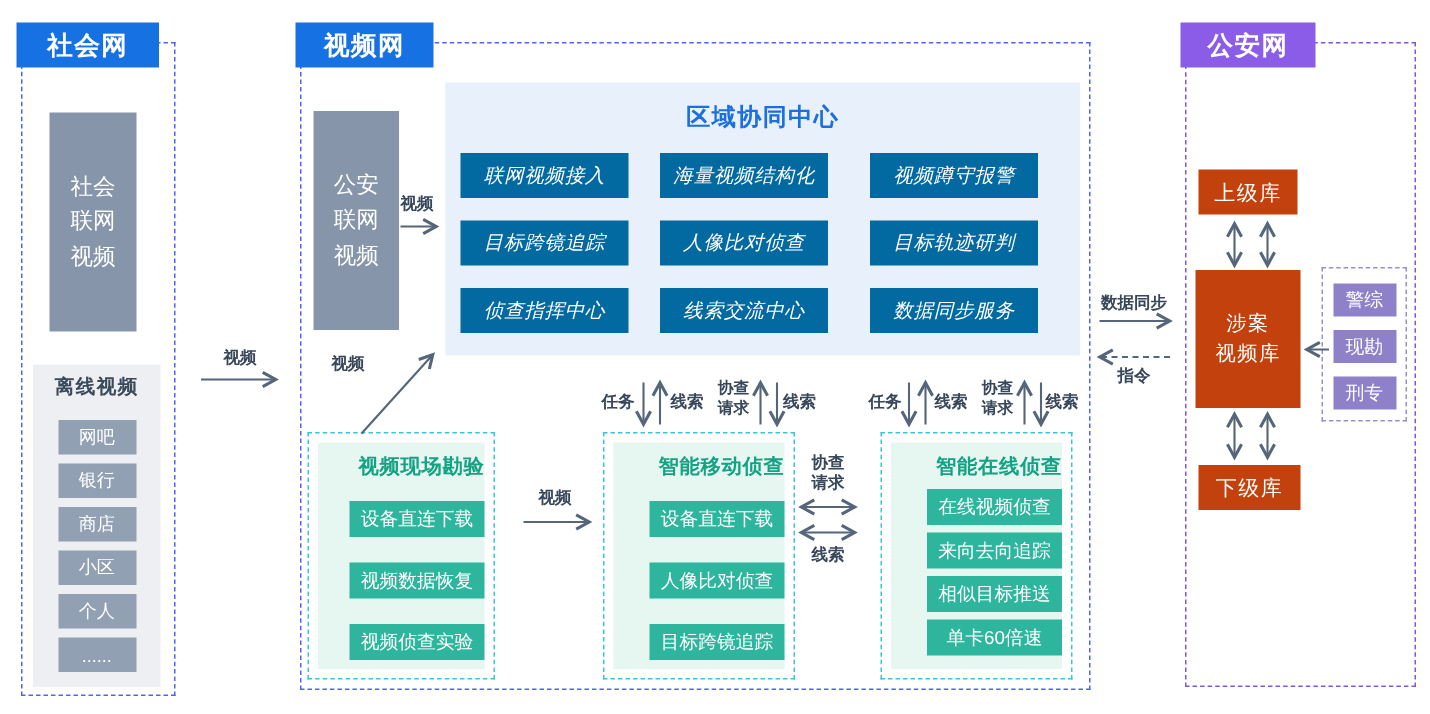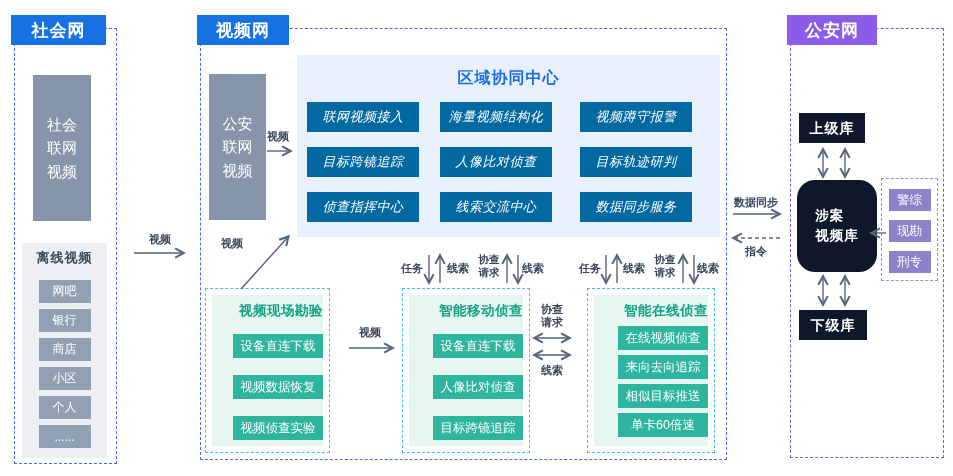--- a/index.html
+++ b/index.html
@@ -24,22 +24,22 @@
   .offitem{width:52px;height:23px;background:#92a0b3;color:#fff;font-size:12px;
            display:flex;align-items:center;justify-content:center;}
   .gbox{border:1px dashed #3cc4de;z-index:2;}
   .gpanel{position:absolute;left:6px;top:6px;right:6px;bottom:6px;background:#e6f6f1;
           display:flex;flex-direction:column;align-items:flex-end;}
   .gtitle{color:#13a383;font-weight:bold;font-size:13.5px;margin-top:7px;letter-spacing:0.5px;}
   .gitem{width:90px;height:24px;background:#2db59d;color:#fff;font-size:12.5px;
          display:flex;align-items:center;justify-content:center;flex:none;}
   .gap17{margin-top:14px;display:flex;flex-direction:column;gap:17px;}
   .gap5{margin-top:6px;display:flex;flex-direction:column;gap:5px;}
-  .pbox{background:#0f172a;color:#fff;display:flex;align-items:center;justify-content:center;
-        font-size:14px;z-index:2;text-align:left;white-space:pre-line;line-height:1.5;letter-spacing:1px;font-weight:bold;}
+  .pbox{background:#c2410c;color:#fff;display:flex;align-items:center;justify-content:center;
+        font-size:14px;z-index:2;text-align:center;white-space:pre-line;line-height:1.5;letter-spacing:1px;}
   .srcbox{border:1px dashed #9a90c8;z-index:2;display:flex;flex-direction:column;align-items:center;gap:9px;padding-top:10px;}
   .srcitem{width:42px;height:22px;background:#8f80ca;color:#fff;font-size:12.5px;
            display:flex;align-items:center;justify-content:center;flex:none;}
   .lbl{position:absolute;font-size:11px;font-weight:bold;color:#39475a;text-align:center;
        white-space:pre-line;line-height:1.2;z-index:6;}
   svg.flows{position:absolute;left:0;top:0;z-index:5;pointer-events:none;}
 </style>
 </head>
 <body>
 
@@ -115,21 +115,21 @@
         <div class="gitem">相似目标推送</div>
         <div class="gitem">单卡60倍速</div>
       </div>
     </div>
   </div>
 
   <div class="abs zone zone-purple" style="left:790px;top:28px;width:154px;height:430px;"></div>
   <div class="abs hdr hdr-purple" style="left:787px;top:15px;width:90px;height:30px;">公安网</div>
 
   <div class="abs pbox" style="left:799px;top:113px;width:66px;height:30px;">上级库</div>
-  <div class="abs pbox" style="left:797px;top:180px;width:80px;height:92px;font-size:13.5px;border-radius:18px;">涉案
+  <div class="abs pbox" style="left:797px;top:180px;width:70px;height:92px;font-size:13.5px;">涉案
 视频库</div>
   <div class="abs pbox" style="left:799px;top:310px;width:68px;height:30px;">下级库</div>
 
   <div class="abs srcbox" style="left:881px;top:178px;width:57px;height:103px;">
     <div class="srcitem">警综</div>
     <div class="srcitem">现勘</div>
     <div class="srcitem">刑专</div>
   </div>
 
   <div class="lbl" style="left:134px;top:233px;width:52px;">视频</div>

